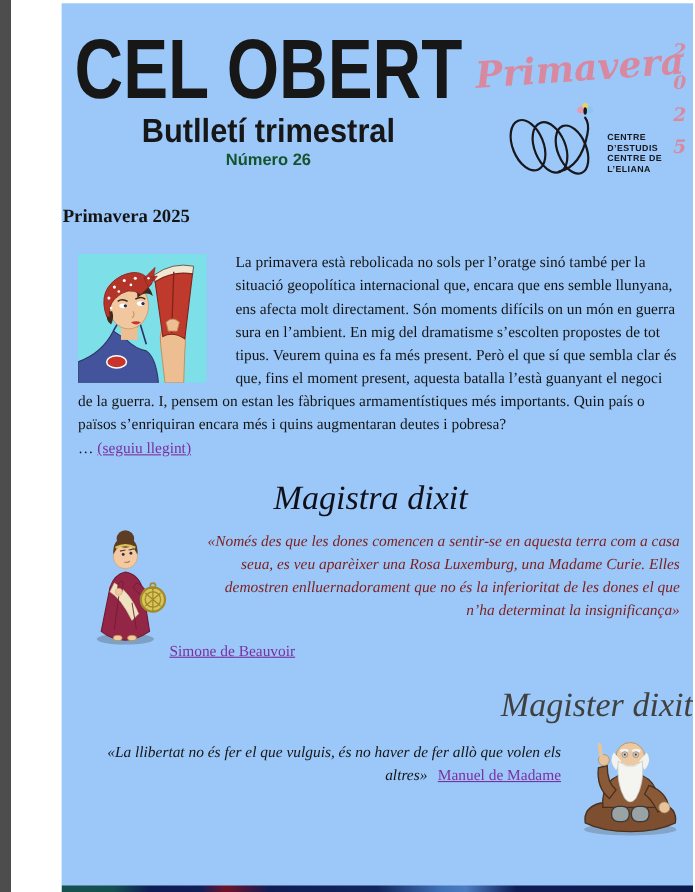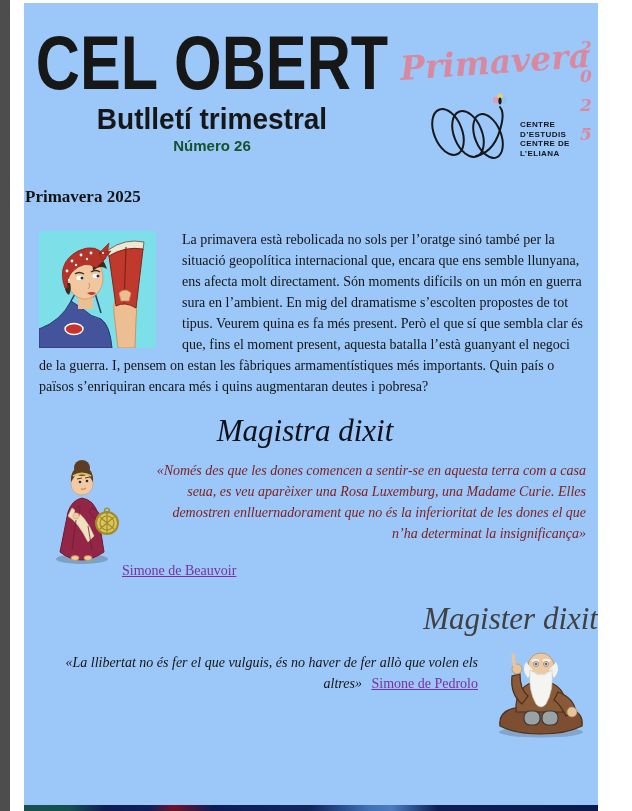--- a/index.html
+++ b/index.html
@@ -2,21 +2,21 @@
 <html><head>
 <meta charset="utf-8">
 <style>
   * { margin:0; padding:0; box-sizing:border-box; }
   html,body { width:632px; height:811px; overflow:hidden; background:#ffffff;
               font-family:"Liberation Serif", serif; }
   .screen { position:relative; width:632px; height:811px; }
 
   .edge-strip { position:absolute; left:0; top:0; width:10px; height:811px; background:#4d4d4d; }
 
-  .content { position:absolute; left:24px; top:3px; width:574px; height:808px;
+  .content { position:absolute; left:56px; top:3px; width:574px; height:808px;
              background:#9bc8f8; overflow:hidden; }
 
   
   .header { display:flex; padding-top:16px; }
   .header-left { flex:1; text-align:center; }
   .main-title { font-family:"Liberation Sans", sans-serif; font-weight:700; font-size:60px;
                 line-height:70px; color:#171717; transform:scale(1.02,1.28);
                 transform-origin:center top; white-space:nowrap; margin-bottom:14px; }
   .sub-title  { font-family:"Liberation Sans", sans-serif; font-weight:700; font-size:28px;
                 line-height:30px; color:#171717; transform:scaleY(1.08);
@@ -147,20 +147,24 @@
         <path d="M52,41 Q57,38 61,41" stroke="#3c2a1e" stroke-width="1.4" fill="none"></path>
         <ellipse cx="41" cy="47" rx="3.6" ry="2.2" fill="#ffffff"></ellipse>
         <ellipse cx="57" cy="45" rx="3.6" ry="2.2" fill="#ffffff"></ellipse>
         <circle cx="43" cy="47" r="1.5" fill="#2a2a4a"></circle>
           <circle cx="59" cy="45" r="1.5" fill="#2a2a4a"></circle>
         <path d="M50,52 Q52,56 49,58" stroke="#c8945e" stroke-width="1" fill="none"></path>
         <path d="M48,62 Q53,60 57,62 Q53,66 48,62 Z" fill="#c0392b"></path>
       </svg>
       <span>La primavera està rebolicada no sols per l’oratge sinó també per la situació geopolítica internacional que, encara que ens semble llunyana, ens afecta molt directament. Són moments difícils on un món en guerra sura en l’ambient. En mig del dramatisme s’escolten propostes de tot tipus. Veurem quina es fa més present. Però el que sí que sembla clar és que, fins el moment present, aquesta batalla l’està guanyant el negoci de la guerra. I, pensem on estan les fàbriques armamentístiques més importants. Quin país o països s’enriquiran encara més i quins augmentaran deutes i pobresa?</span>
     </div>
+    <div class="more-line">
+      <span>…</span>
+      <a>(seguiu llegint)</a>
+    </div>
 
     <div class="magistra">
       <div class="mg-heading">Magistra dixit</div>
       <svg class="hypatia" viewBox="0 0 80 110">
         <ellipse cx="40" cy="103" rx="26" ry="5" fill="#5f7792" opacity="0.5"></ellipse>
         <path d="M40,42 Q52,44 56,58 L62,96 Q50,104 40,104 Q28,104 18,96 L26,56 Q30,44 40,42 Z" fill="#932647" stroke="#6d1b34" stroke-width="1"></path>
         <path d="M30,52 Q44,60 52,80 L46,86 Q36,66 26,60 Z" fill="#efe2c0" stroke="#d8c8a0" stroke-width="0.6"></path>
         <path d="M34,64 L30,94 M46,70 L50,94" stroke="#6d1b34" stroke-width="0.8" fill="none"></path>
         <path d="M50,52 Q56,54 59,60 L55,64 Q50,60 47,56 Z" fill="#932647" stroke="#6d1b34" stroke-width="0.8"></path>
         <circle cx="60" cy="61" r="4" fill="#f2c9a2" stroke="#caa06b" stroke-width="0.6"></circle>
@@ -204,20 +208,20 @@
         <path d="M44,28 Q42,48 50,62 Q55,68 60,62 Q68,48 66,28 Q55,36 44,28 Z" fill="#f4f4f0" stroke="#c9c9c2" stroke-width="0.7"></path>
         <path d="M48,30 Q52,34 55,32 Q58,34 62,30" stroke="#e0e0d8" stroke-width="1.4" fill="none"></path>
         <path d="M46,19 Q50,17 53,19 M57,19 Q60,17 64,19" stroke="#f2f2ee" stroke-width="2.4" fill="none"></path>
         <circle cx="50" cy="22" r="2.6" fill="none" stroke="#8a98b0" stroke-width="0.9"></circle>
         <circle cx="60" cy="22" r="2.6" fill="none" stroke="#8a98b0" stroke-width="0.9"></circle>
         <circle cx="50" cy="22" r="1" fill="#3a3a4a"></circle>
           <circle cx="60" cy="22" r="1" fill="#3a3a4a"></circle>
       </svg>
       <div class="ms-quote">
         <span>«La llibertat no és fer el que vulguis, és no haver de fer allò que volen els altres»</span>
-        <a>Simone de Pedrolo</a>
+        <a>Manuel de Madame</a>
       </div>
     </div>
 
     <div class="bottom-strip"></div>
 
   </div>
 </div>
 
 </body></html>

